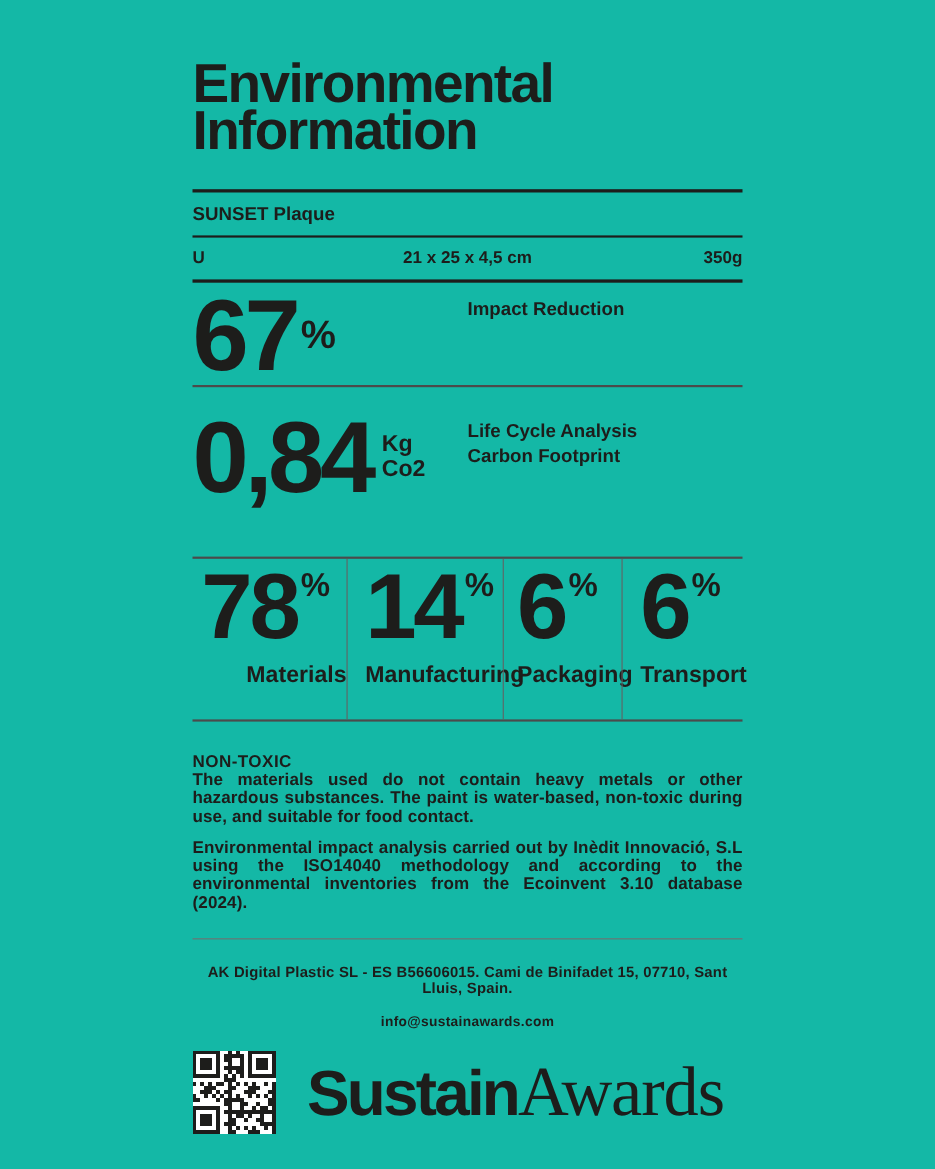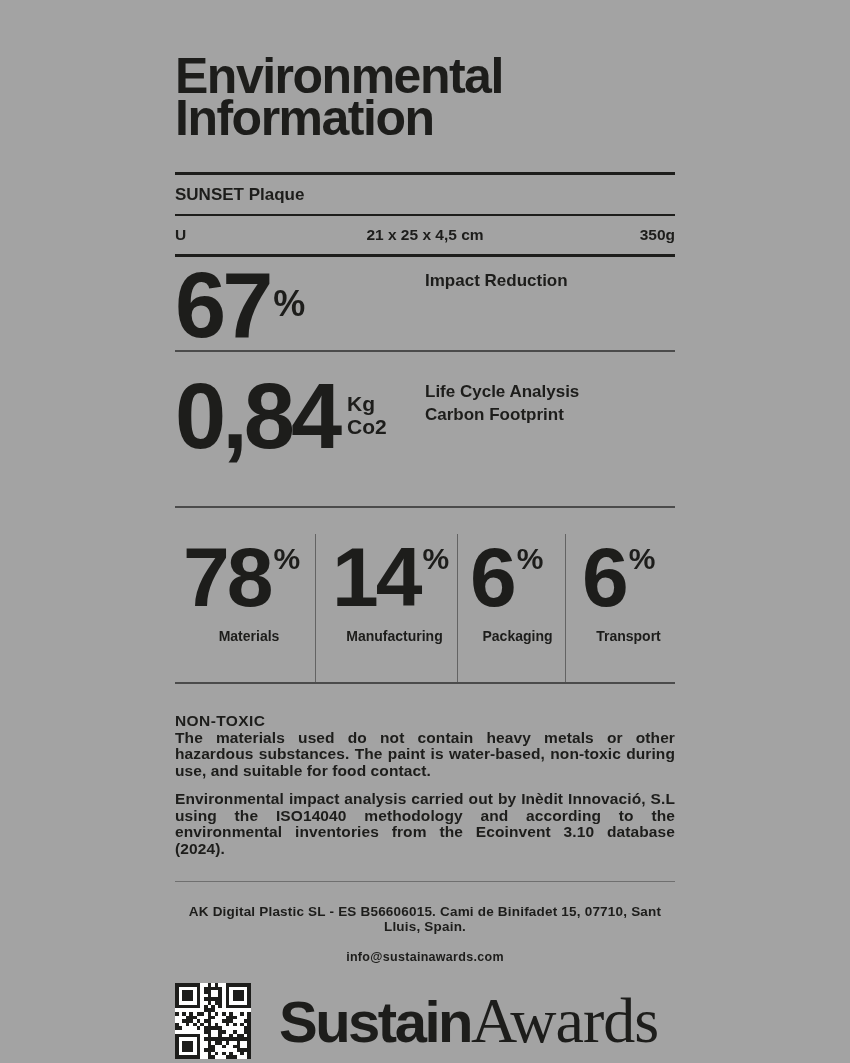--- a/index.html
+++ b/index.html
@@ -1,19 +1,19 @@
 <!DOCTYPE html>
 <html><head>
 <meta charset="utf-8">
 <style>
   html,body{margin:0;padding:0;background:#fff;}
   .page{
     position:relative;
     width:850px;height:1063px;
-    background:#a3a3a3;
+    background:#14b8a6;
     color:#1d1d1b;
     font-family:"Liberation Sans",sans-serif;
     overflow:hidden;
     text-decoration:underline;
   }
   .content{position:absolute;left:175px;top:0;width:500px;}
 
   
   .title{padding-top:21px;font-size:50px;line-height:42px;font-weight:700;letter-spacing:-1.5px;}
   .title span{display:block;}
@@ -40,31 +40,31 @@
   .big-number{font-size:92px;line-height:96px;font-weight:700;letter-spacing:-4px;}
   .big-sup{font-size:36px;font-weight:700;margin-top:26px;margin-left:4px;letter-spacing:0;}
   .stat2 .big-wrap{padding-top:16px;}
   .unit-stack{margin-left:9px;margin-top:24px;font-size:21px;line-height:23px;font-weight:700;letter-spacing:0;}
   .unit-stack span{display:block;}
   .stat-label{position:absolute;left:250px;top:12px;font-size:17px;font-weight:700;line-height:23px;}
   .stat2 .stat-label{top:28px;}
   .stat-label span{display:block;}
 
   
-  .breakdown{height:174px;display:flex;padding-top:26px;box-sizing:border-box;}
+  .breakdown{height:146px;display:flex;box-sizing:border-box;}
   .bd-col{box-sizing:border-box;}
   .bd-col + .bd-col{border-left:1.5px solid #636363;}
   .bd-col-1{width:140px;padding-left:8px;}
   .bd-col-2{width:142px;padding-left:16px;}
   .bd-col-3{width:108px;padding-left:12px;}
   .bd-col-4{width:110px;padding-left:16px;}
   .bd-num-wrap{display:flex;align-items:flex-start;}
   .bd-num{font-size:84px;line-height:86px;font-weight:700;letter-spacing:-3px;}
   .bd-sup{font-size:30px;font-weight:700;margin-top:8px;margin-left:3px;letter-spacing:0;}
-  .bd-label{font-size:14px;font-weight:700;margin-top:8px;text-align:center;}
+  .bd-label{font-size:21px;font-weight:700;margin-top:8px;text-align:right;}
 
   
   .notes{padding-top:29px;}
   .notes-heading{font-size:15.5px;font-weight:700;line-height:16.5px;letter-spacing:0.4px;}
   .notes p{margin:0;font-size:15.5px;font-weight:700;line-height:16.5px;text-align:justify;letter-spacing:0.1px;}
   .notes p.para2{margin-top:12px;}
 
   
   .address{margin-top:22px;text-align:center;font-size:13.5px;font-weight:700;letter-spacing:0.2px;}
   .email{margin-top:16px;text-align:center;font-size:12.5px;font-weight:700;letter-spacing:0.3px;}

